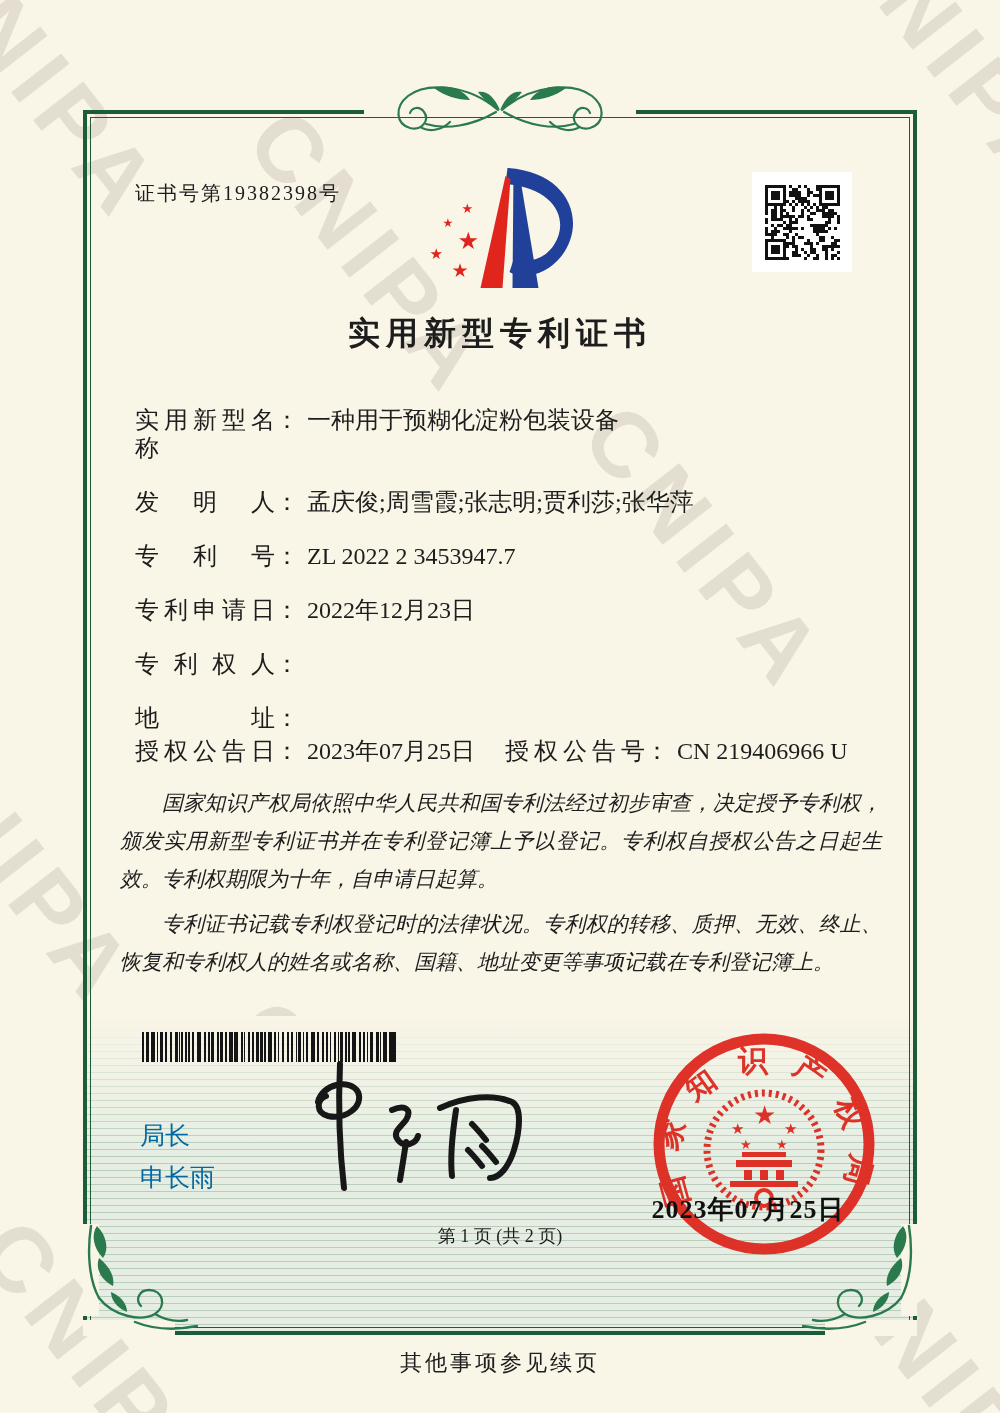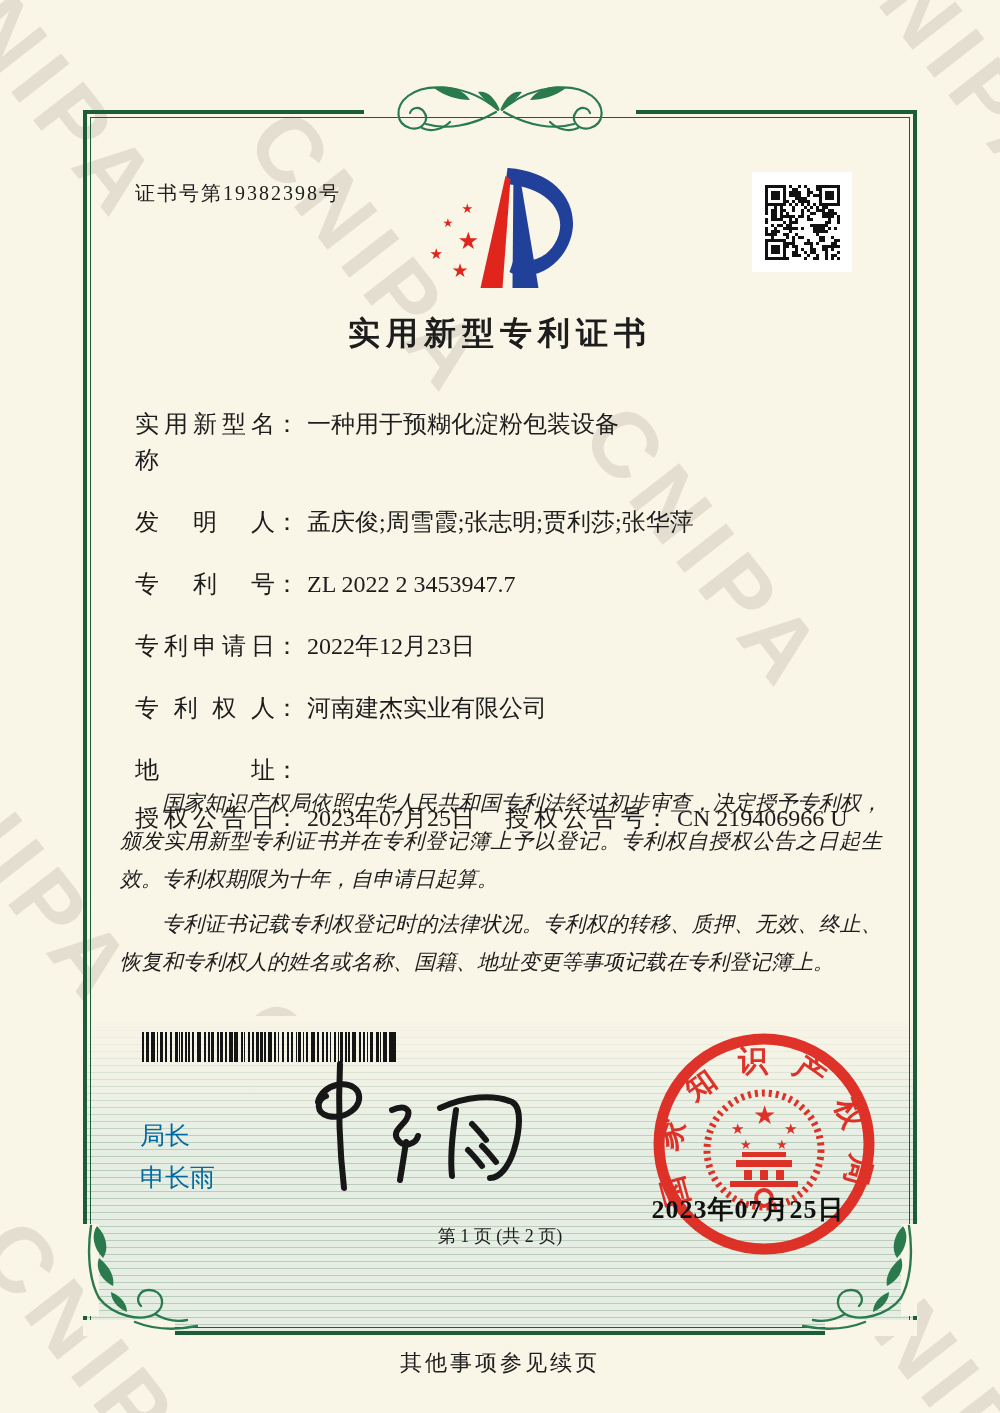--- a/index.html
+++ b/index.html
@@ -38,21 +38,21 @@
   .content{position:absolute;inset:0;z-index:4}
 
   .cert-no{position:absolute;left:135px;top:180px;font-size:20px;letter-spacing:2px}
   .logo{position:absolute;left:413px;top:160px}
   .qr{position:absolute;left:752px;top:172px;width:100px;height:100px;background:#fff;
       display:flex;align-items:center;justify-content:center}
 
   .title{position:absolute;left:0;top:312px;width:100%;text-align:center;
          font-size:32px;font-weight:700;letter-spacing:6px}
 
-  .fields{position:absolute;left:135px;top:406px;width:750px;font-size:24px;line-height:36px}
+  .fields{position:absolute;left:135px;top:406px;width:750px;font-size:24px;line-height:28px}
   .frow{margin-bottom:26px;display:flex;align-items:flex-start}
   .flabel{display:inline-block;width:140px;text-align:justify;text-align-last:justify;flex:0 0 140px}
   .fcolon{flex:0 0 18px;margin-right:8px}
   .fvalue{flex:1}
   .grant-row{display:flex}
   .grant-pair1{display:flex;width:370px;flex:0 0 370px}
   .grant-pair2{display:flex;flex:1}
 
   .paras{position:absolute;left:120px;top:784px;width:762px;
          font-style:italic;font-size:21px;line-height:38px;text-align:justify}
@@ -492,23 +492,22 @@
           <span class="fvalue">ZL 2022 2 3453947.7</span>
       </div>
       <div class="frow">
         <span class="flabel">专利申请日</span>
           <span class="fcolon">：</span>
           <span class="fvalue">2022年12月23日</span>
       </div>
       <div class="frow">
         <span class="flabel">专利权人</span>
           <span class="fcolon">：</span>
-          <span class="fvalue">河南建杰实业有限公司</span>
       </div>
-      <div class="frow" style="margin-bottom:12px">
+      <div class="frow" style="margin-bottom:5px">
         <span class="flabel">地址</span>
           <span class="fcolon">：</span>
       </div>
       <div class="frow grant-row">
         <span class="grant-pair1">
           <span class="flabel">授权公告日</span>
             <span class="fcolon">：</span>
             <span class="fvalue">2023年07月25日</span>
         </span>
         <span class="grant-pair2">

